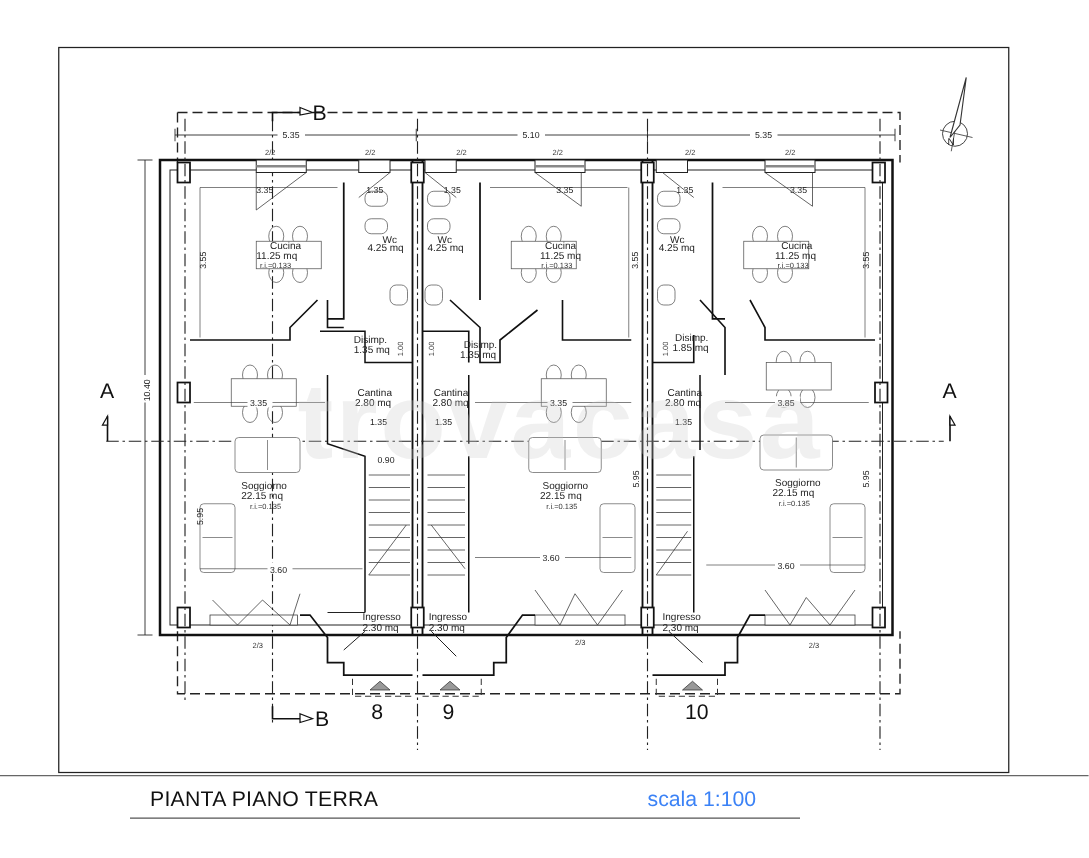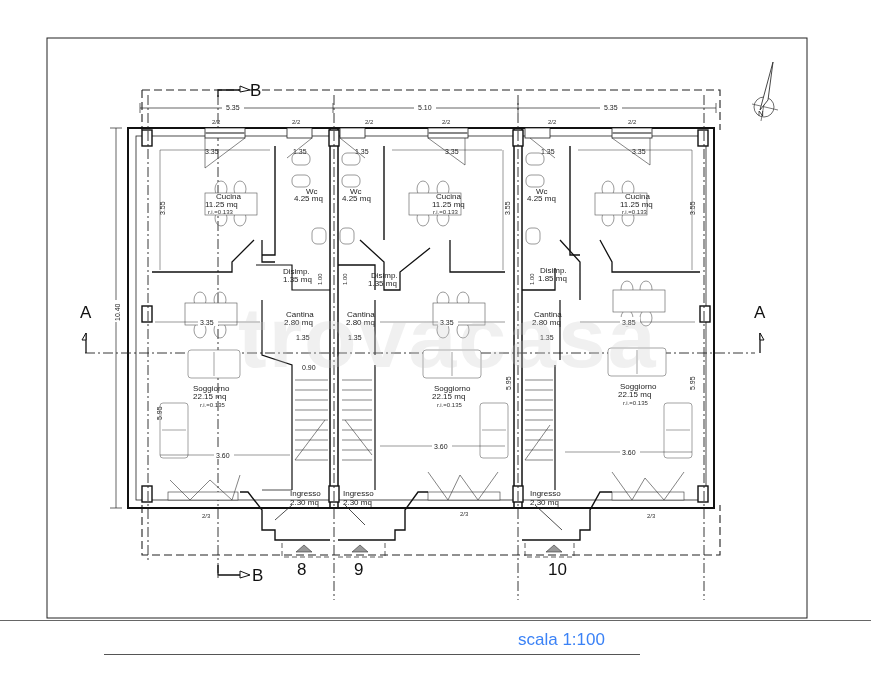--- a/index.html
+++ b/index.html
@@ -385,15 +385,16 @@
     <polygon points="546,552 554,545 562,552" fill="#999" stroke="#333" stroke-width="0.6"></polygon>
     <path d="M525,543 L525,557 L574,557 L574,543" fill="none" stroke="#333" stroke-width="0.8" stroke-dasharray="5,3"></path>
     <text class="big" x="548" y="575">10</text>
   </g>
 </svg>
 
 <div class="watermark">trovacasa</div>
 
 <div class="title-top"></div>
 <div class="title-bar"></div>
+<div class="title-text">PIANTA PIANO TERRA</div>
 <div class="scale-text">scala 1:100</div>
 
 </div>
 
 </body></html>

